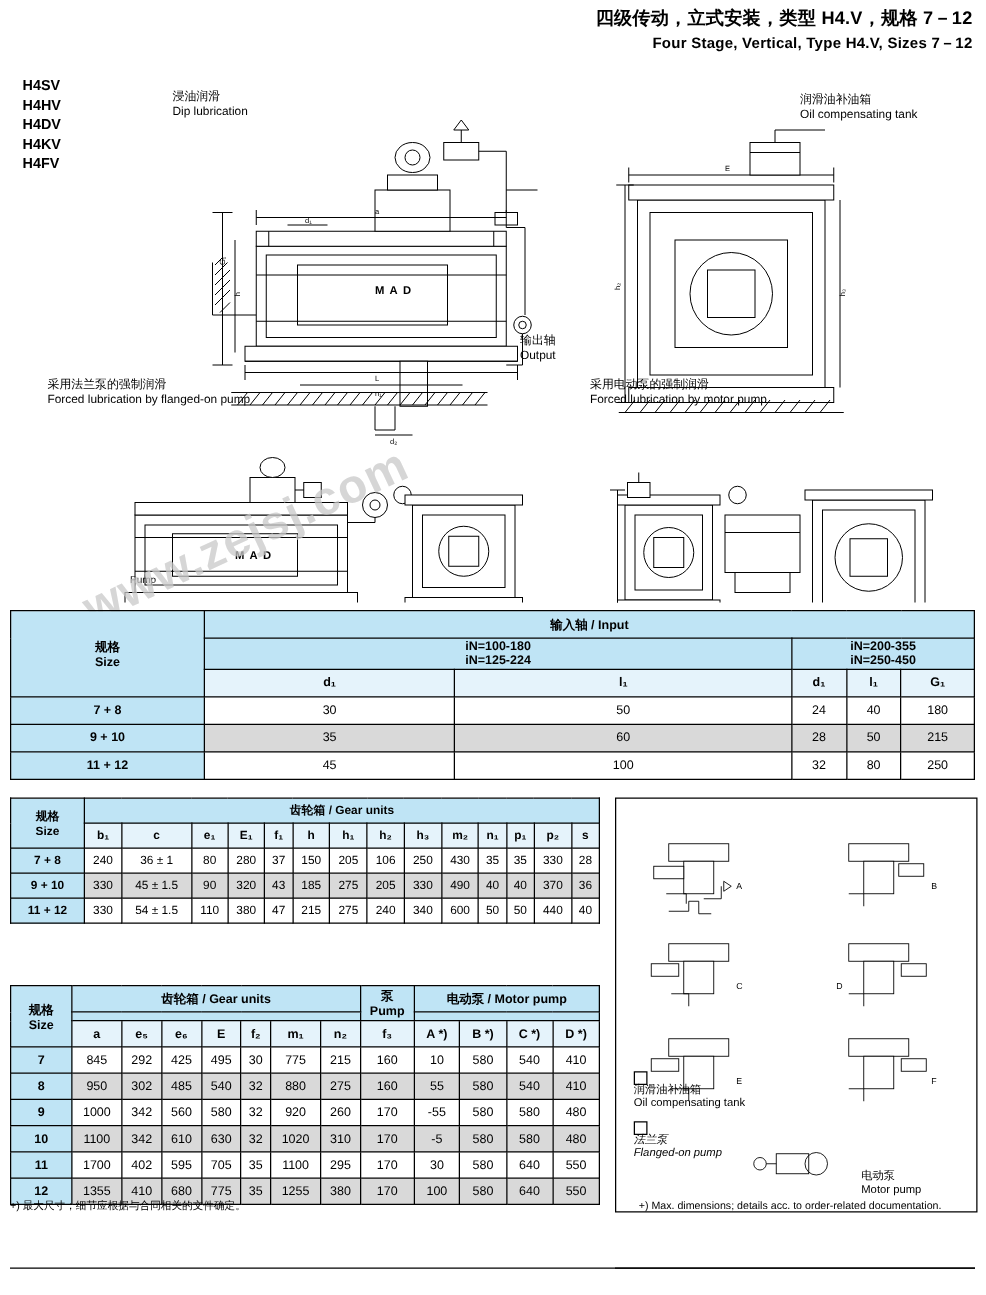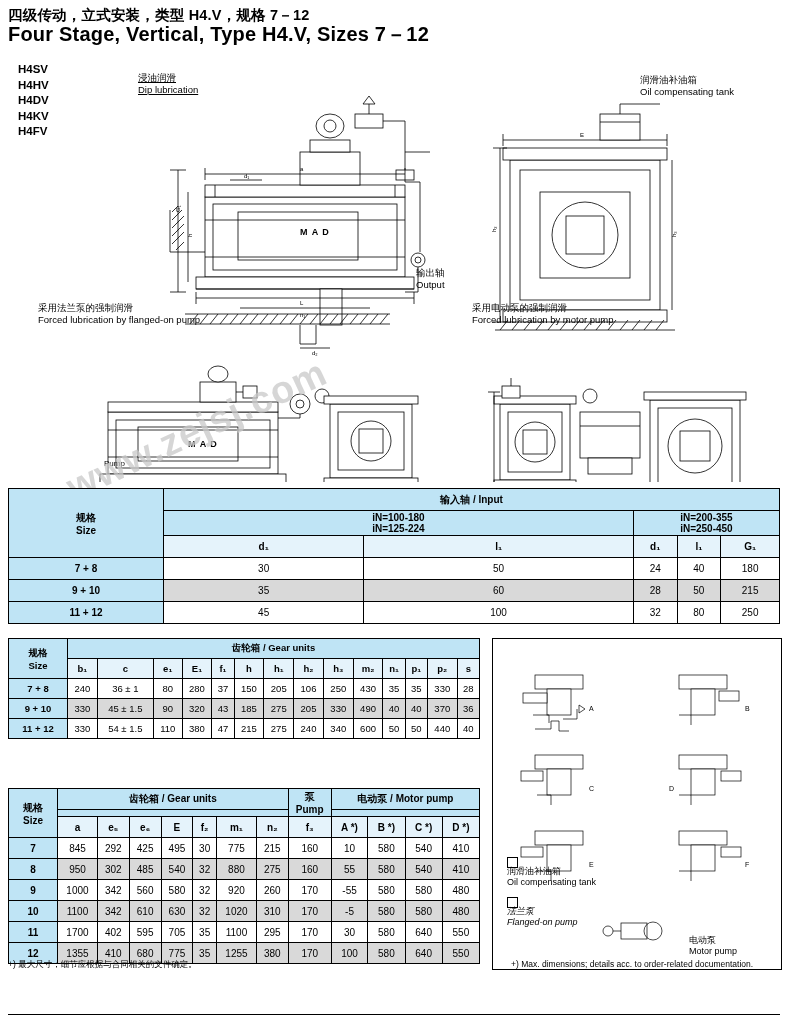--- a/index.html
+++ b/index.html
@@ -7,23 +7,23 @@
     width:789px;height:1036px;
     background:#ffffff;
     font-family:"Liberation Sans", sans-serif;
     color:#000;
     position:relative;
     overflow:hidden;
   }
   .page{position:relative;width:789px;height:1036px;}
 
   
-  .hdr{position:absolute;left:8px;top:6px;width:770px;}
+  .hdr{position:absolute;left:8px;top:6px;width:770px;text-align:right;}
   .hdr .l1{font-size:14.5px;font-weight:bold;letter-spacing:.2px;line-height:19px;}
-  .hdr .l2{font-size:20px;font-weight:bold;letter-spacing:.2px;line-height:19px;}
+  .hdr .l2{font-size:12px;font-weight:bold;letter-spacing:.2px;line-height:19px;}
 
   
   .models{position:absolute;left:18px;top:62px;font-size:11.5px;font-weight:bold;line-height:15.5px;}
 
   
   .draw{position:absolute;left:0;top:52px;width:789px;height:430px;}
   .callout{position:absolute;font-size:9.5px;line-height:11.5px;color:#000;}
   .callout .cn{display:block;}
   .callout .en{display:block;}
 
@@ -333,21 +333,21 @@
       <circle cx="590" cy="344" r="7"></circle>
       <rect x="502" y="334" width="18" height="12" class="fill"></rect>
       <polyline points="511,334 511,326"></polyline>
       <g class="thin">
         <line x1="494" y1="340" x2="494" y2="436"></line>
         <line x1="488" y1="340" x2="500" y2="340"></line>
         <line x1="488" y1="436" x2="500" y2="436"></line>
       </g>
     </svg>
 
-    <div class="callout" style="left:138px;top:20px;text-decoration:underline;">
+    <div class="callout" style="left:138px;top:20px;">
       <span class="cn">浸油润滑</span>
       <span class="en">Dip lubrication</span>
     </div>
 
     <div class="callout" style="left:640px;top:22px;">
       <span class="cn">润滑油补油箱</span>
       <span class="en">Oil compensating tank</span>
     </div>
 
     <div class="callout" style="left:416px;top:215px;">

